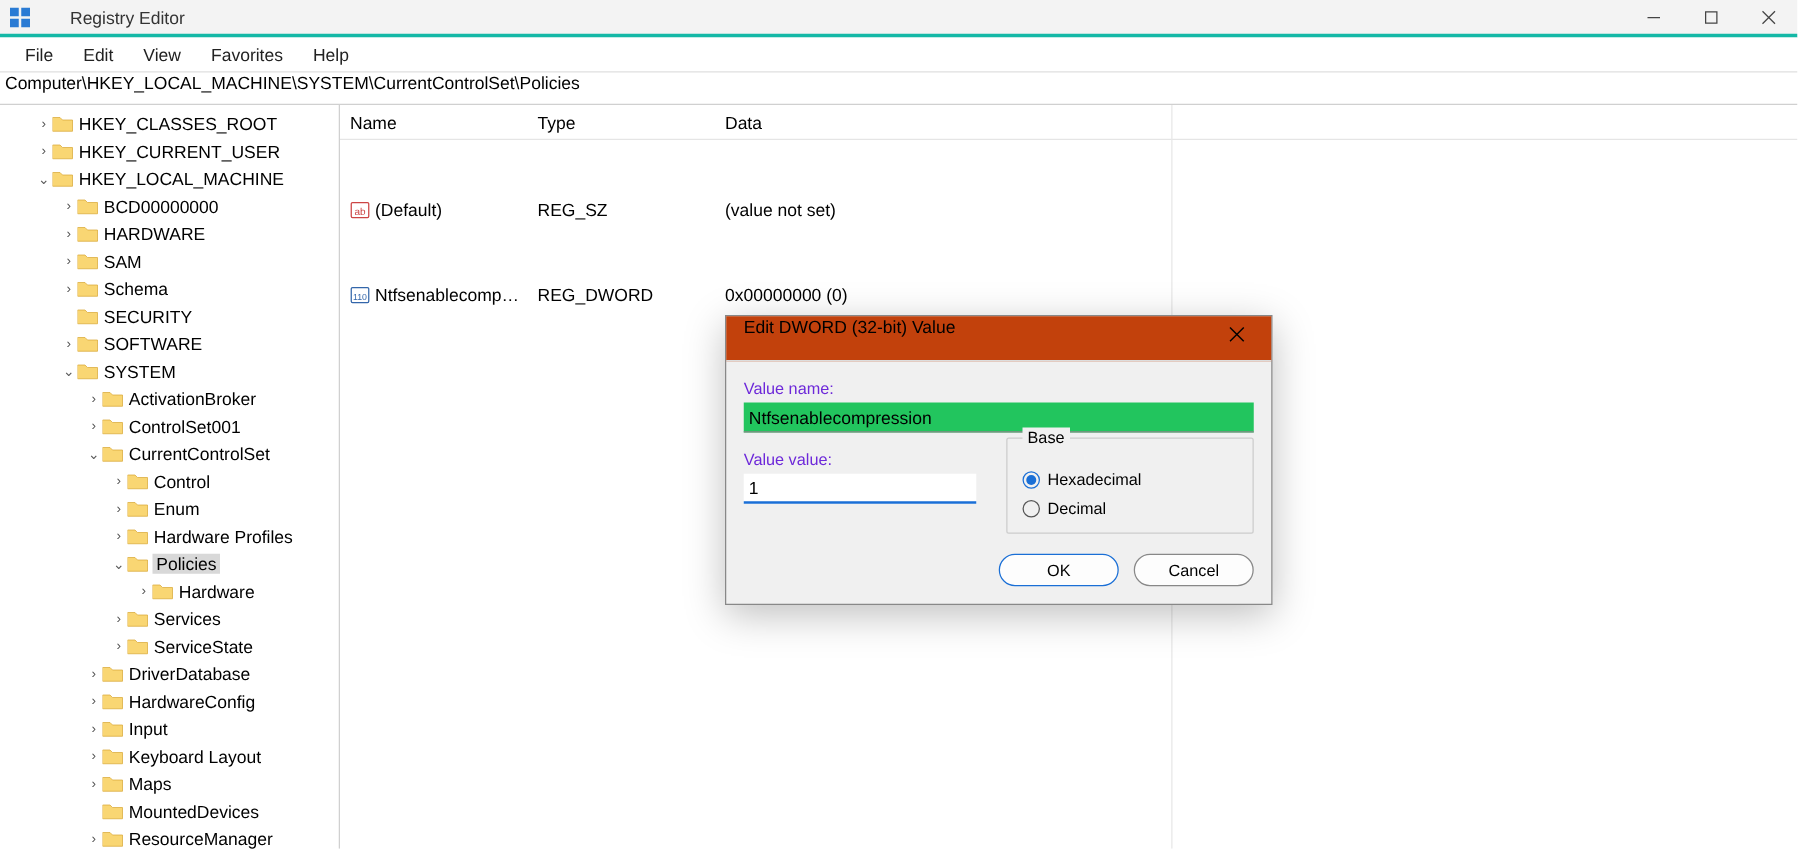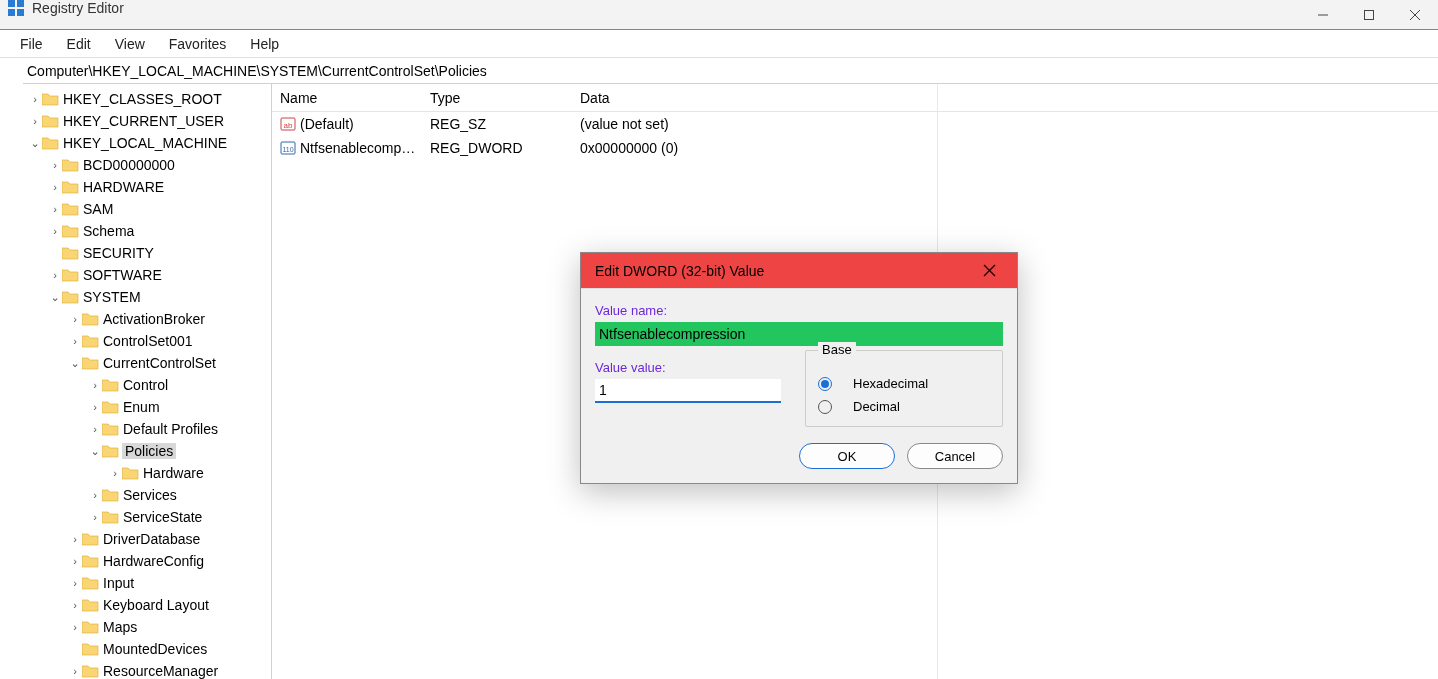--- a/index.html
+++ b/index.html
@@ -1,30 +1,30 @@
 <!DOCTYPE html>
 <html><head>
 <meta charset="utf-8">
 <style>
 * { box-sizing: border-box; margin: 0; padding: 0; }
 body { font-family: "Segoe UI", Tahoma, sans-serif; font-size: 13px; color: #000; background: #fff; width: 1438px; height: 679px; overflow: hidden; position: relative; }
 
 
-.titlebar { height: 30px; display: flex; background: #f3f3f3; border-bottom: 1px solid #14b8a6; }
+.titlebar { height: 30px; display: flex; align-items: center; background: #f3f3f3; border-bottom: 3px solid #14b8a6; gap: 24px; }
 .titlebar .app-icon { width: 16px; height: 16px; margin: 0 8px; display: inline-flex; align-items: center; justify-content: center; }
 .titlebar .title { color: #333; font-size: 14px; }
 .titlebar .win-controls { margin-left: auto; display: flex; }
 .win-btn { width: 46px; height: 30px; display: flex; align-items: center; justify-content: center; font-size: 12px; color: #555; }
 
 
 .menubar { height: 28px; display: flex; align-items: center; padding: 0 8px; border-bottom: 1px solid #e0e0e0; background: #fff; }
 .menu-item { padding: 4px 12px; font-size: 14px; color: #222; text-align: center; }
 
 
-.addressbar { height: 26px; display: flex; align-items: center; padding: 0 4px; border-bottom: 1px solid #d0d0d0; font-size: 14px; margin-left: 23px; }
+.addressbar { height: 26px; display: flex; align-items: flex-start; padding: 0 4px; border-bottom: 1px solid #d0d0d0; font-size: 14px; }
 
 
 .main { display: flex; height: calc(679px - 30px - 28px - 26px); }
 .tree-pane { width: 272px; border-right: 1px solid #d0d0d0; overflow: auto; padding-top: 4px; }
 .list-pane { flex: 1; display: flex; flex-direction: column; }
 
 
 .tree-row { display: flex; align-items: center; height: 22px; white-space: nowrap; }
 .tree-label { padding-left: 1px; font-size: 14px; }
 .expander { width: 14px; text-align: center; color: #555; font-size: 11px; user-select: none; }
@@ -36,40 +36,40 @@
 .indent-3 { padding-left: 68px; }
 .indent-4 { padding-left: 88px; }
 .indent-5 { padding-left: 108px; }
 
 
 .list-header { display: flex; height: 28px; border-bottom: 1px solid #e5e5e5; align-items: center; }
 .col { padding: 0 8px; font-size: 14px; }
 .c-name { width: 150px; }
 .c-type { width: 150px; }
 .c-data { flex: 1; }
-.list-body .row { display: flex; align-items: center; height: 24px; }
+.list-body .row { display: flex; align-items: center; height: 24px; margin-top: 44px; }
 .list-body .cell { padding: 0 8px; font-size: 14px; white-space: nowrap; overflow: hidden; text-overflow: ellipsis; }
 .value-icon { width: 16px; height: 16px; margin-right: 4px; display: inline-flex; align-items: center; justify-content: center; flex-shrink: 0; }
 
 
 .dialog-backdrop { position: absolute; left: 0; top: 0; width: 100%; height: 100%; pointer-events: none; }
 .dialog { position: absolute; left: 580px; top: 252px; width: 438px; background: #f0f0f0; border: 1px solid #888; box-shadow: 0 8px 30px rgba(0,0,0,0.25); pointer-events: auto; font-size: 13px; }
-.dialog-title { height: 36px; display: flex; align-items: center; padding: 0 14px; background: #ef4444; border-bottom: 1px solid #ddd; }
+.dialog-title { height: 36px; display: flex; align-items: flex-start; padding: 0 14px; background: #c2410c; border-bottom: 1px solid #ddd; }
 .dialog-title .title-text { font-size: 14px; }
 .dialog-close { margin-left: auto; width: 28px; height: 28px; display: flex; align-items: center; justify-content: center; font-size: 15px; }
 .dialog-body { padding: 14px 14px 16px 14px; }
 .field-label { font-size: 13px; color: #6d28d9; margin-bottom: 4px; display: block; }
 .text-input { width: 100%; height: 24px; border: none; border-bottom: 1px solid #888; background: #22c55e; padding: 0 4px; font-size: 14px; }
 .text-input.focused { border-bottom: 2px solid #1a6fd6; background: #fff; }
 .two-col { display: flex; margin-top: 14px; gap: 24px; }
 .two-col .left { width: 186px; }
 .two-col .right { flex: 1; }
 .fieldset { border: 1px solid #ccc; border-radius: 2px; padding: 8px 12px 12px 12px; margin-top: -10px; }
 .legend { position: relative; top: -17px; background: #f0f0f0; padding: 0 4px; font-size: 13px; }
-.radio-row { display: flex; align-items: center; gap: 21px; margin-top: 2px; }
+.radio-row { display: flex; align-items: center; gap: 6px; margin-top: 2px; }
 .radio-row + .radio-row { margin-top: 8px; }
 .radio { width: 14px; height: 14px; border-radius: 50%; border: 1px solid #555; display: inline-flex; align-items: center; justify-content: center; }
 .radio.checked { border-color: #1a6fd6; }
 .radio.checked::after { content: ""; width: 8px; height: 8px; background: #1a6fd6; border-radius: 50%; }
 .dialog-footer { display: flex; justify-content: flex-end; gap: 12px; padding: 0 14px 14px 0; }
 .dlg-btn { min-width: 96px; height: 26px; border: 1px solid #888; background: #fdfdfd; border-radius: 13px; font-size: 13px; display: flex; align-items: center; justify-content: center; }
 .dlg-btn.primary { border-color: #1a6fd6; }
 
 .vline { position:absolute; right:500px; top:84px; bottom:0; width:1px; background:#e8e8e8; }
 </style>
@@ -255,21 +255,21 @@
         </span>
         <span class="tree-label">Enum</span>
       </div>
       <div class="tree-row indent-4">
         <span class="expander">›</span>
         <span class="folder">
           <svg width="17" height="14" viewBox="0 0 17 14">
             <path d="M0 2 L0 13 L16 13 L16 4 L8 4 L6 2 Z" fill="#f9d673" stroke="#d9a93a" stroke-width="0.6"></path>
           </svg>
         </span>
-        <span class="tree-label">Default Profiles</span>
+        <span class="tree-label">Hardware Profiles</span>
       </div>
       <div class="tree-row indent-4 selected">
         <span class="expander">⌄</span>
         <span class="folder">
           <svg width="17" height="14" viewBox="0 0 17 14">
             <path d="M0 2 L0 13 L16 13 L16 4 L8 4 L6 2 Z" fill="#f9d673" stroke="#d9a93a" stroke-width="0.6"></path>
           </svg>
         </span>
         <span class="tree-label">Policies</span>
       </div>

